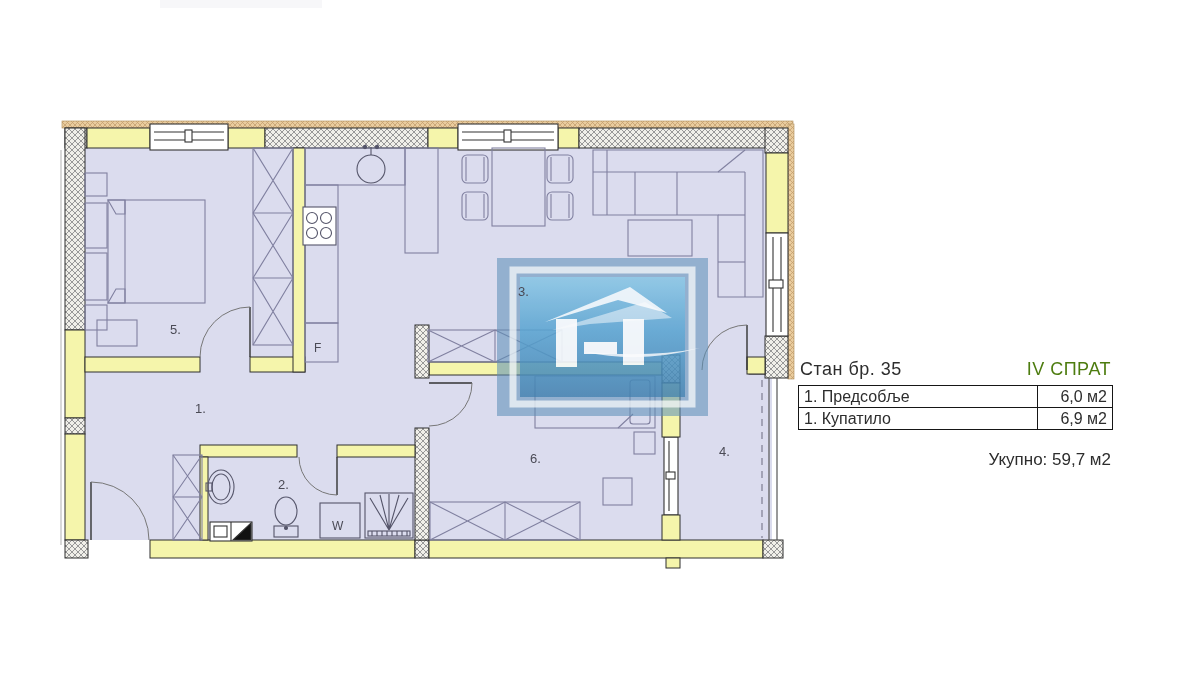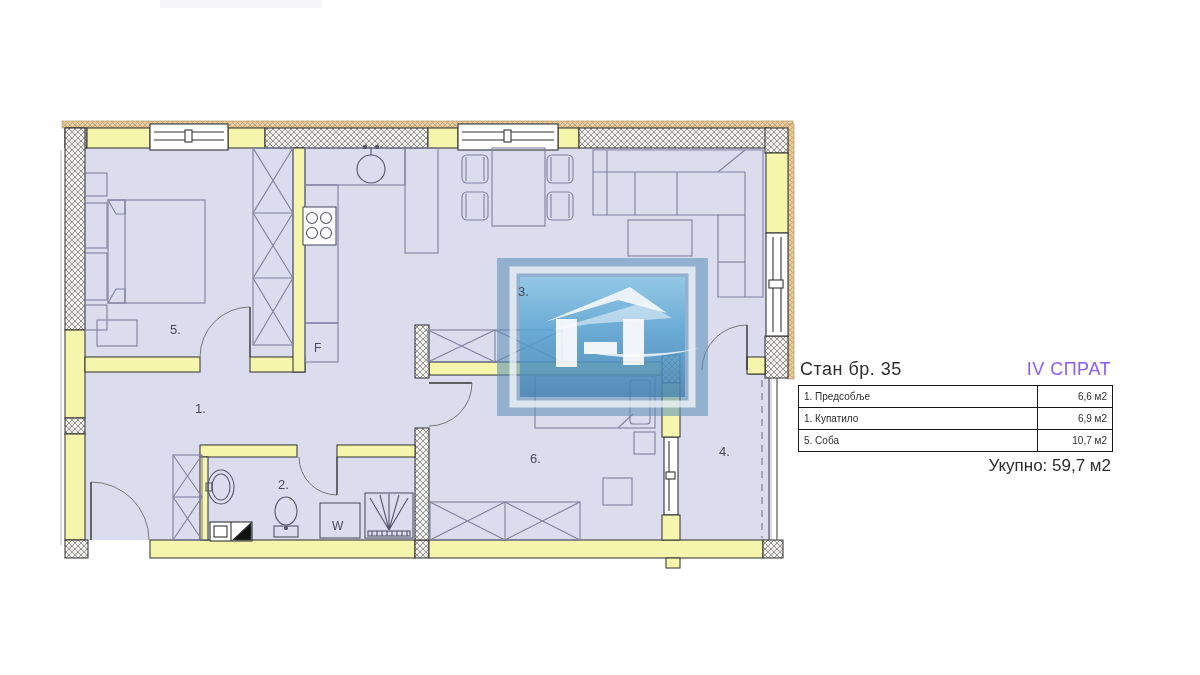--- a/index.html
+++ b/index.html
@@ -4,27 +4,27 @@
 <style>
   html,body{margin:0;padding:0;background:#ffffff;width:1200px;height:675px;overflow:hidden;
             font-family:"Liberation Sans", sans-serif;}
   .stage{position:relative;width:1200px;height:675px;background:#fff;}
   .top-strip{position:absolute;left:160px;top:0;width:162px;height:8px;background:#f7f7f9;}
   .plan-svg{position:absolute;left:0;top:0;}
   
   .panel{position:absolute;left:798px;top:359px;width:315px;color:#2d2d2d;}
   .panel-head{display:flex;justify-content:space-between;align-items:flex-end;
               font-size:18px;letter-spacing:.5px;margin:0 2px 5px 2px;gap:36px;}
-  .floor-tag{color:#8b5cf6;margin-left:32px;}
+  .floor-tag{color:#4d7c0f;margin-left:32px;}
   table.areas{border-collapse:collapse;width:100%;table-layout:fixed;}
-  table.areas td{border:1.6px solid #161616;font-size:10px;height:21px;
+  table.areas td{border:1.6px solid #161616;font-size:16px;height:21px;
                  padding:0 5px;white-space:nowrap;overflow:hidden;}
   td.cell-name{width:228px;}
   td.cell-area{text-align:right;}
-  .total-line{text-align:right;font-size:17px;margin-top:4px;padding-right:2px;}
+  .total-line{text-align:right;font-size:17px;margin-top:20px;padding-right:2px;}
 </style>
 </head>
 <body>
 <div class="stage">
 
 <div class="top-strip"></div>
 
 <svg class="plan-svg" width="1200" height="675" viewBox="0 0 1200 675">
   <defs>
     <pattern id="hatch" width="6" height="6" patternUnits="userSpaceOnUse">
@@ -301,28 +301,24 @@
 
 <div class="panel">
   <div class="panel-head">
     <span>Стан бр. 35</span>
     <span class="floor-tag">IV СПРАТ</span>
   </div>
   <table class="areas">
     <tbody>
       <tr>
         <td class="cell-name">1. Предсобље</td>
-        <td class="cell-area">6,6 м2</td>
+        <td class="cell-area">6,0 м2</td>
       </tr>
       <tr>
         <td class="cell-name">1. Купатило</td>
         <td class="cell-area">6,9 м2</td>
       </tr>
-      <tr>
-        <td class="cell-name">5. Соба</td>
-        <td class="cell-area">10,7 м2</td>
-      </tr>
     </tbody>
   </table>
   <div class="total-line">Укупно: 59,7 м2</div>
 </div>
 
 </div>
 
 </body></html>

